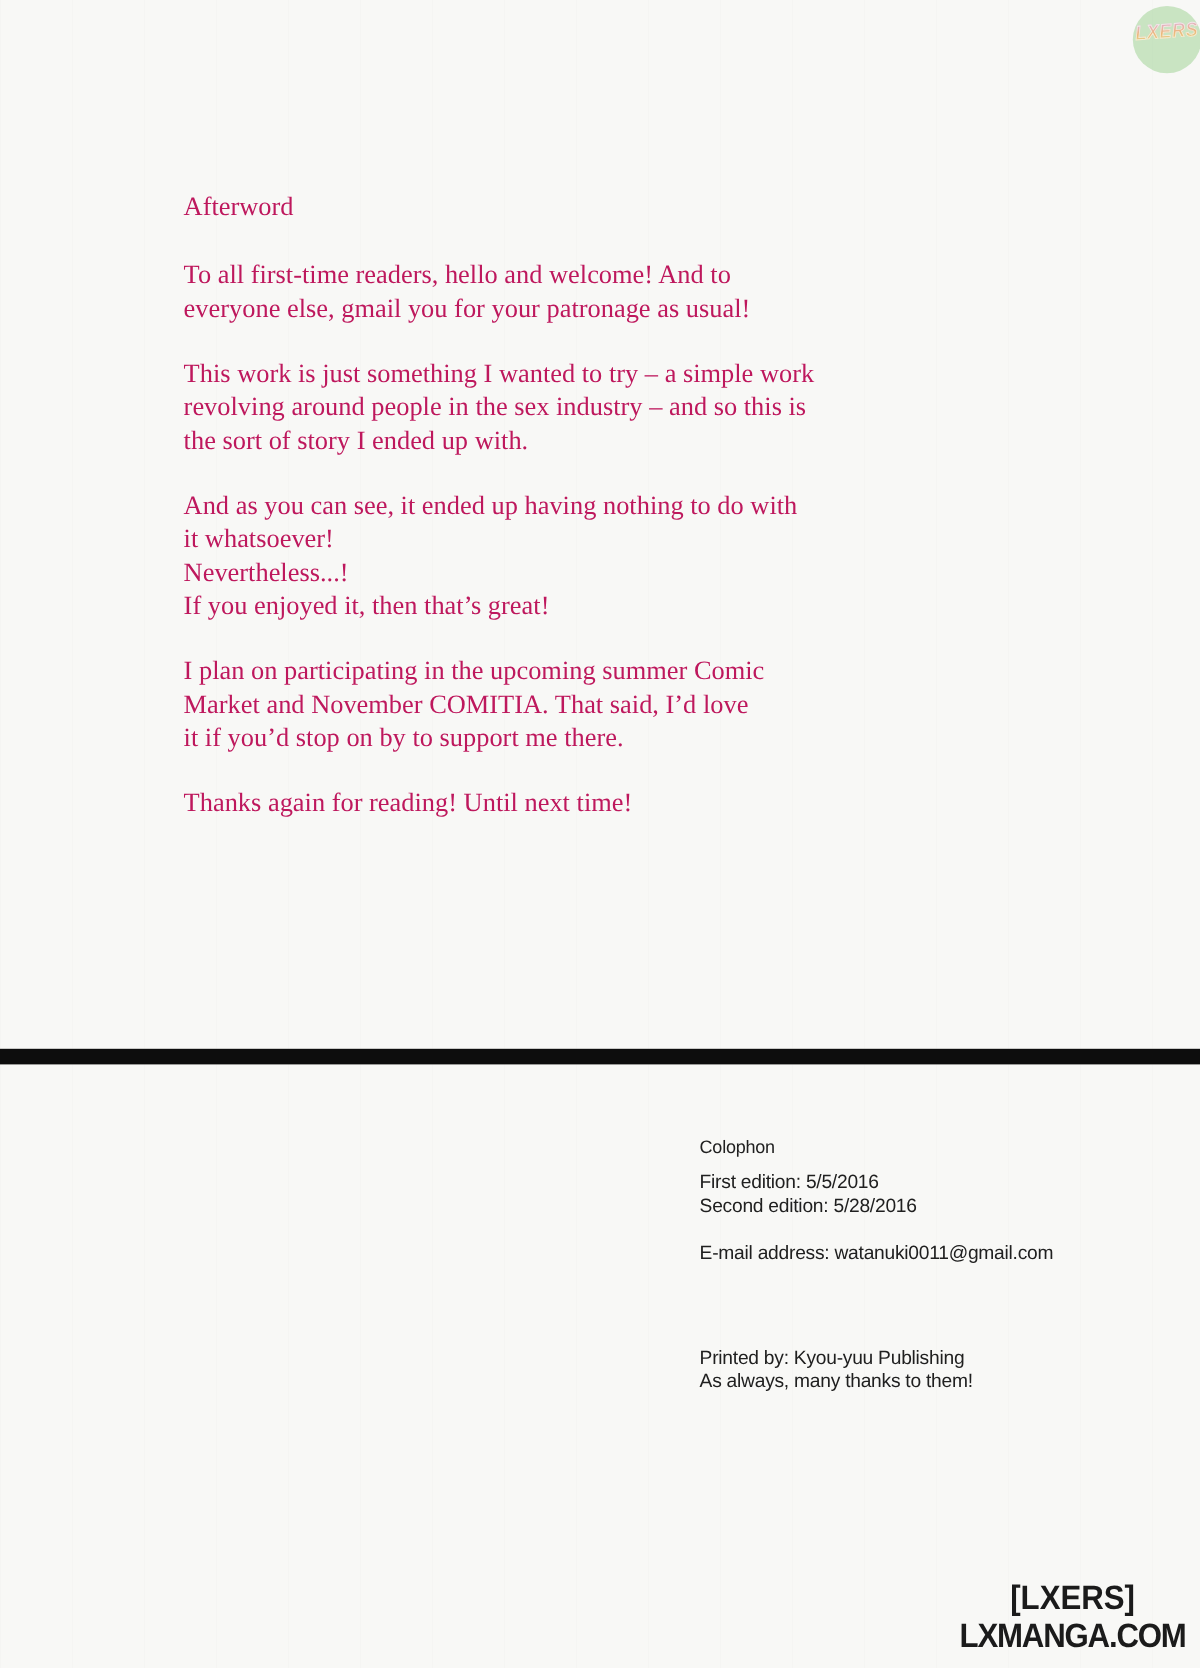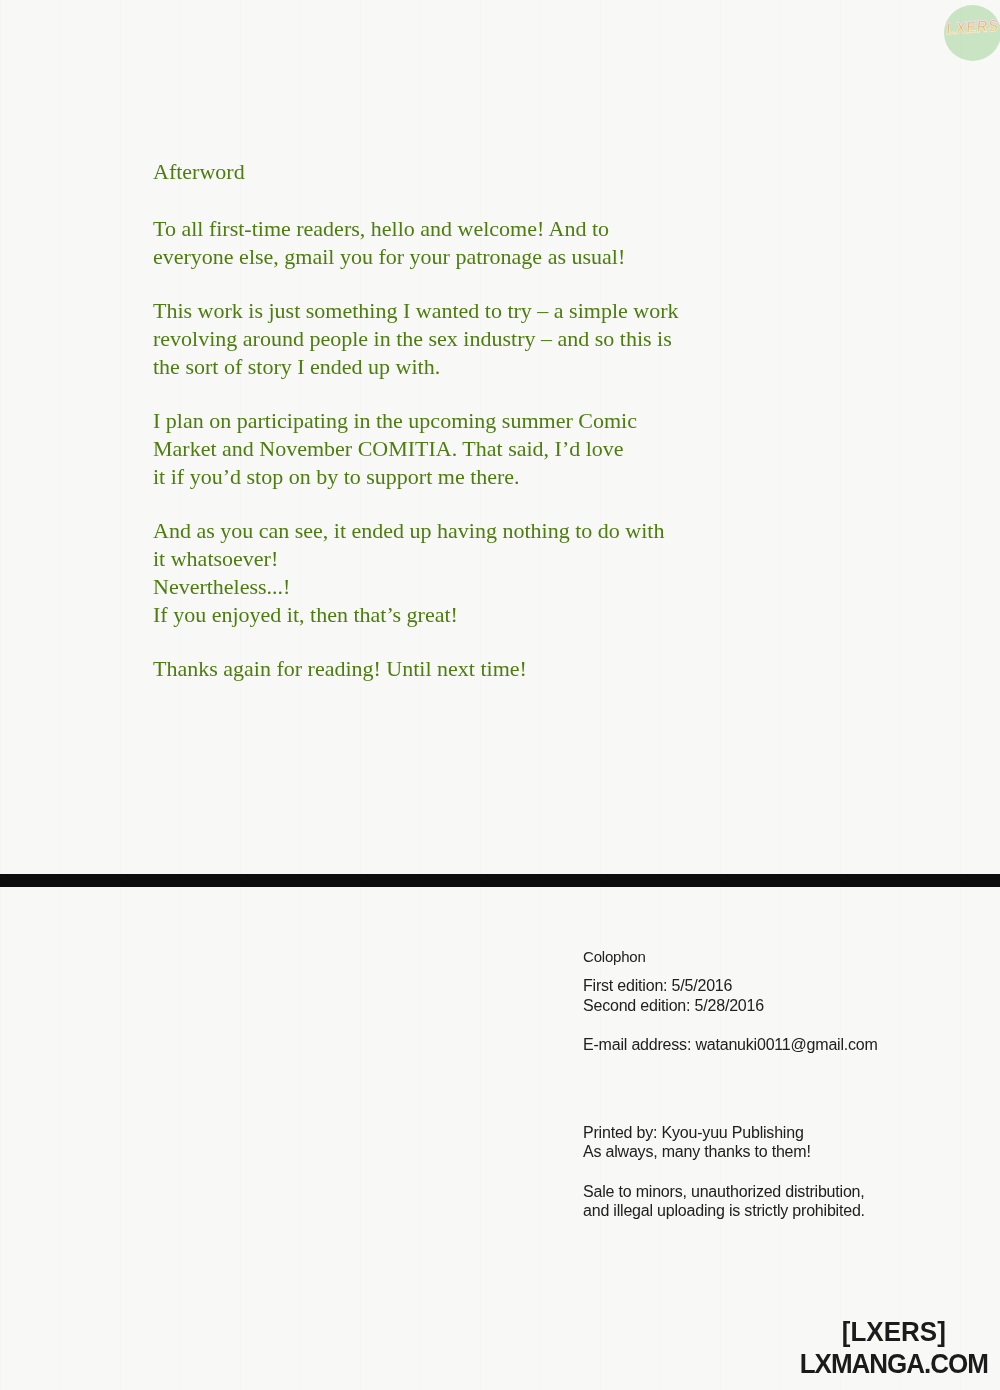--- a/index.html
+++ b/index.html
@@ -62,21 +62,21 @@
   }
 
   
   .afterword {
     position: absolute;
     left: 153px;
     top: 158px;
     width: 620px;
     font-size: 22px;
     line-height: 28px;
-    color: #4d7c0f;
+    color: #be185d;
   }
   .afterword-title {
     margin: 0 0 29px 0;
     font-size: 22px;
     font-weight: normal;
     line-height: 28px;
   }
   .afterword p {
     margin: 0 0 26px 0;
     white-space: pre-line;
@@ -153,41 +153,39 @@
     <span class="logo-text">LXERS</span>
   </div>
 
   <div class="afterword">
     <h1 class="afterword-title">Afterword</h1>
     <p>To all first-time readers, hello and welcome! And to
 everyone else, gmail you for your patronage as usual!</p>
     <p>This work is just something I wanted to try – a simple work
 revolving around people in the sex industry – and so this is
 the sort of story I ended up with.</p>
-    <p>I plan on participating in the upcoming summer Comic
-Market and November COMITIA. That said, I’d love
-it if you’d stop on by to support me there.</p>
     <p>And as you can see, it ended up having nothing to do with
 it whatsoever!
 Nevertheless...!
 If you enjoyed it, then that’s great!</p>
+    <p>I plan on participating in the upcoming summer Comic
+Market and November COMITIA. That said, I’d love
+it if you’d stop on by to support me there.</p>
     <p>Thanks again for reading! Until next time!</p>
   </div>
 
   <div class="divider-bar"></div>
 
   <div class="colophon">
     <h2 class="colophon-title">Colophon</h2>
     <p class="colophon-block">First edition: 5/5/2016
 Second edition: 5/28/2016</p>
     <p class="colophon-block gap-large">E-mail address: watanuki0011@gmail.com</p>
     <p class="colophon-block">Printed by: Kyou-yuu Publishing
 As always, many thanks to them!</p>
-    <p class="colophon-block">Sale to minors, unauthorized distribution,
-and illegal uploading is strictly prohibited.</p>
   </div>
 
   <div class="watermark">
     <div class="wm-line1">[LXERS]</div>
     <div class="wm-line2">LXMANGA.COM</div>
   </div>
 
 </div>
 
 </body></html>

